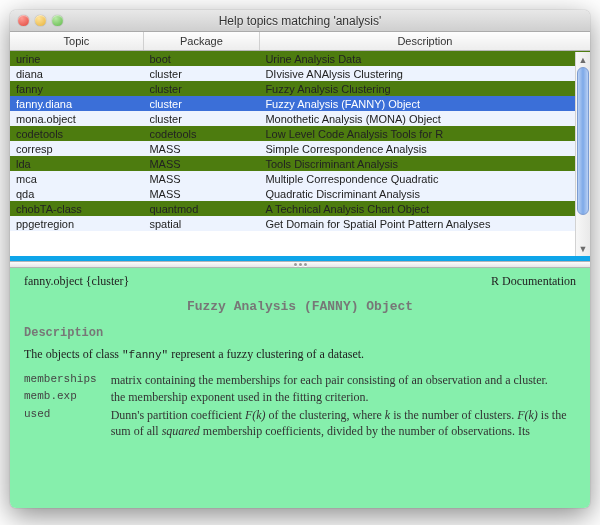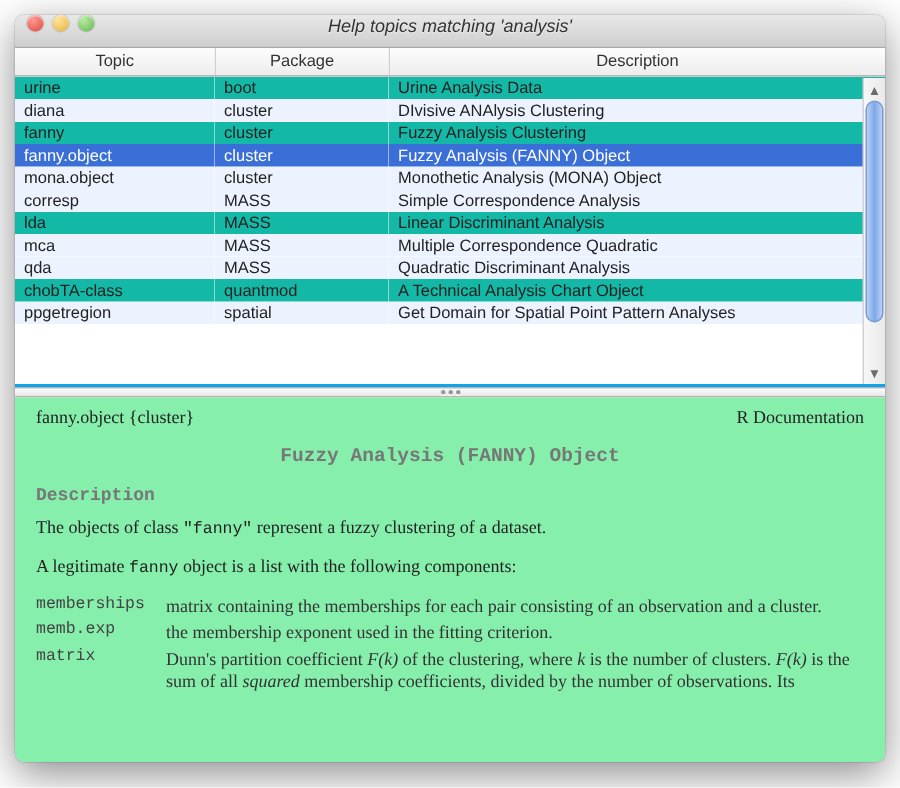--- a/index.html
+++ b/index.html
@@ -20,45 +20,45 @@
     background: #fff;
     overflow: hidden;
     display: flex;
     flex-direction: column;
   }
   .titlebar {
     height: 22px;
     background: linear-gradient(#e8e8e8, #cfcfcf);
     border-bottom: 1px solid #aaa;
     display: flex;
+    align-items: center;
     padding: 0 8px;
     position: relative;
     flex-shrink: 0;
-    font-style: italic;
   }
   .traffic {
     display: flex;
     gap: 6px;
   }
   .traffic span {
     width: 11px; height: 11px; border-radius: 50%;
     box-shadow: inset 0 1px 1px rgba(255,255,255,0.5), 0 0 1px rgba(0,0,0,0.5);
   }
   .tl-close { background: radial-gradient(circle at 35% 30%, #ff9b93, #e0463b); }
   .tl-min   { background: radial-gradient(circle at 35% 30%, #ffe39a, #e6b23a); }
   .tl-zoom  { background: radial-gradient(circle at 35% 30%, #b9eaa6, #5fb848); }
   .titlebar-title {
     position: absolute; left: 0; right: 0; text-align: center;
     font-size: 12px; color: #333;
     text-shadow: 0 1px 0 rgba(255,255,255,0.6);
     pointer-events: none;
   }
   .table-wrap {
     position: relative;
-    border-bottom: 2px solid #0ea5e9;
+    border-bottom: 5px solid #0ea5e9;
     flex-shrink: 0;
   }
   .table-scroll {
     height: 224px;
     overflow: hidden;
   }
   table {
     width: 100%;
     border-collapse: collapse;
     table-layout: fixed;
@@ -77,21 +77,21 @@
   thead th:last-child { border-right: none; }
   tbody td {
     padding: 1.5px 6px;
     font-size: 11px;
     color: #222;
     white-space: nowrap;
     overflow: hidden;
     text-overflow: ellipsis;
   }
   tbody tr.even { background: #edf3fe; }
-  tbody tr.odd  { background: #14b8a6; padding-left: 12px; }
+  tbody tr.odd  { background: #4d7c0f; padding-left: 12px; }
   tbody tr.selected {
     background: #3b6fd8 !important;
   }
   tbody tr.selected td { color: #fff; }
   .scrollbar {
     position: absolute; right: 0; top: 20px; bottom: 0;
     width: 15px;
     background: linear-gradient(90deg,#f7f7f7,#e9e9e9);
     border-left: 1px solid #d2d2d2;
   }
@@ -211,38 +211,43 @@
               <td>diana</td>
               <td>cluster</td>
               <td>DIvisive ANAlysis Clustering</td>
             </tr>
             <tr class="odd">
               <td>fanny</td>
               <td>cluster</td>
               <td>Fuzzy Analysis Clustering</td>
             </tr>
             <tr class="even selected">
-              <td>fanny.object</td>
+              <td>fanny.diana</td>
               <td>cluster</td>
               <td>Fuzzy Analysis (FANNY) Object</td>
             </tr>
             <tr class="even">
               <td>mona.object</td>
               <td>cluster</td>
               <td>Monothetic Analysis (MONA) Object</td>
             </tr>
+            <tr class="odd">
+              <td>codetools</td>
+              <td>codetools</td>
+              <td>Low Level Code Analysis Tools for R</td>
+            </tr>
             <tr class="even">
               <td>corresp</td>
               <td>MASS</td>
               <td>Simple Correspondence Analysis</td>
             </tr>
             <tr class="odd">
               <td>lda</td>
               <td>MASS</td>
-              <td>Linear Discriminant Analysis</td>
+              <td>Tools Discriminant Analysis</td>
             </tr>
             <tr class="even">
               <td>mca</td>
               <td>MASS</td>
               <td>Multiple Correspondence Quadratic</td>
             </tr>
             <tr class="even">
               <td>qda</td>
               <td>MASS</td>
               <td>Quadratic Discriminant Analysis</td>
@@ -280,34 +285,31 @@
       <span>fanny.object {cluster}</span>
       <span>R Documentation</span>
     </div>
     <div class="doc-title">Fuzzy Analysis (FANNY) Object</div>
 
     <div class="doc-section">Description</div>
     <p class="doc-p">
       <span>The objects of class </span><span class="code">"fanny"</span><span> represent a fuzzy clustering of a dataset.</span>
     </p>
 
-    <p class="doc-p">
-      <span>A legitimate </span><span class="code">fanny</span><span> object is a list with the following components:</span>
-    </p>
 
     <div class="comp-table">
       <div class="comp-row">
         <div class="comp-key">memberships</div>
         <div class="comp-val">matrix containing the memberships for each pair consisting of an observation and a cluster.</div>
       </div>
       <div class="comp-row">
         <div class="comp-key">memb.exp</div>
         <div class="comp-val">the membership exponent used in the fitting criterion.</div>
       </div>
       <div class="comp-row">
-        <div class="comp-key">matrix</div>
+        <div class="comp-key">used</div>
         <div class="comp-val">
           <span>Dunn's partition coefficient </span><span class="ital">F(k)</span><span> of the clustering, where </span><span class="ital">k</span><span> is the number of clusters. </span><span class="ital">F(k)</span><span> is the sum of all </span><span class="ital">squared</span><span> membership coefficients, divided by the number of observations. Its</span>
         </div>
       </div>
     </div>
   </div>
 </div>
 
 </body></html>

